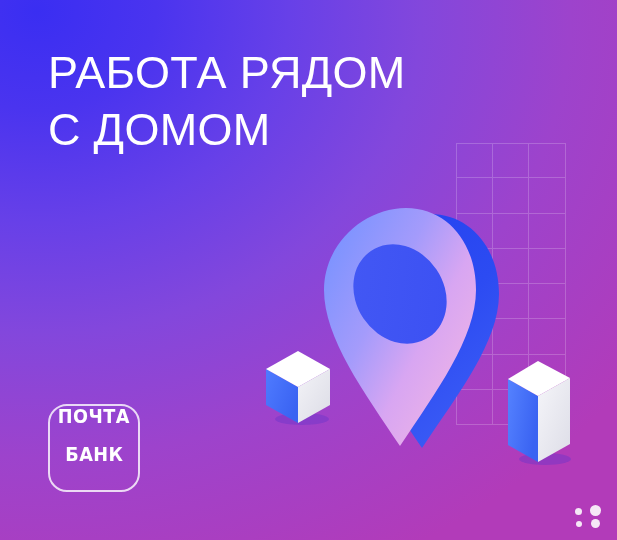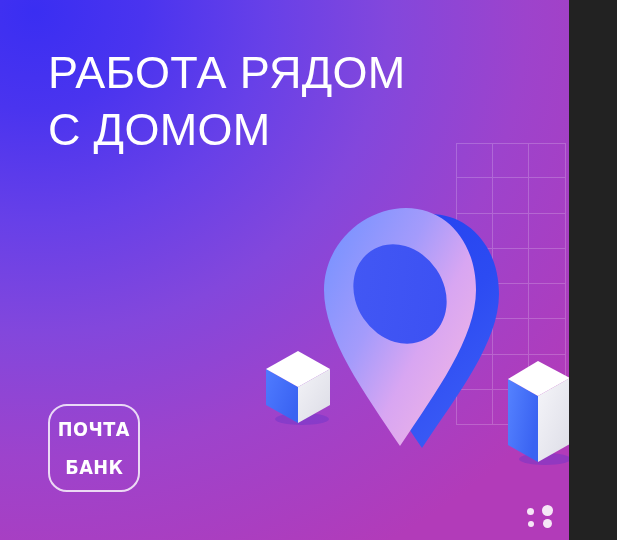--- a/index.html
+++ b/index.html
@@ -3,21 +3,21 @@
 <meta charset="utf-8">
 <title>Avito banner</title>
 <style>
   html, body {
     margin: 0;
     padding: 0;
     background: #222;
   }
   #banner {
     position: relative;
-    width: 569px;
+    width: 617px;
     height: 540px;
     overflow: hidden;
     font-family: "Liberation Sans", sans-serif;
     background:
       radial-gradient(120% 115% at 6% 2%, #3a2ef2 0%, #4a34ef 16%, #6740e8 34%, #8347dc 52%, #9d43cc 72%, #b23bb9 100%);
   }
 
   
   .headline {
     position: absolute;
@@ -73,21 +73,20 @@
     left: 48px;
     top: 404px;
     width: 92px;
     height: 88px;
     border: 2px solid rgba(255,255,255,0.80);
     border-radius: 19px;
     box-sizing: border-box;
     display: flex;
     flex-direction: column;
     align-items: center;
-    justify-content: center;
     gap: 17px;
   }
   .logo-line {
     color: #ffffff;
     font-family: "DejaVu Sans", sans-serif;
     font-weight: bold;
     font-size: 19px;
     line-height: 21px;
     letter-spacing: 0.5px;
     transform: scaleX(0.93);

